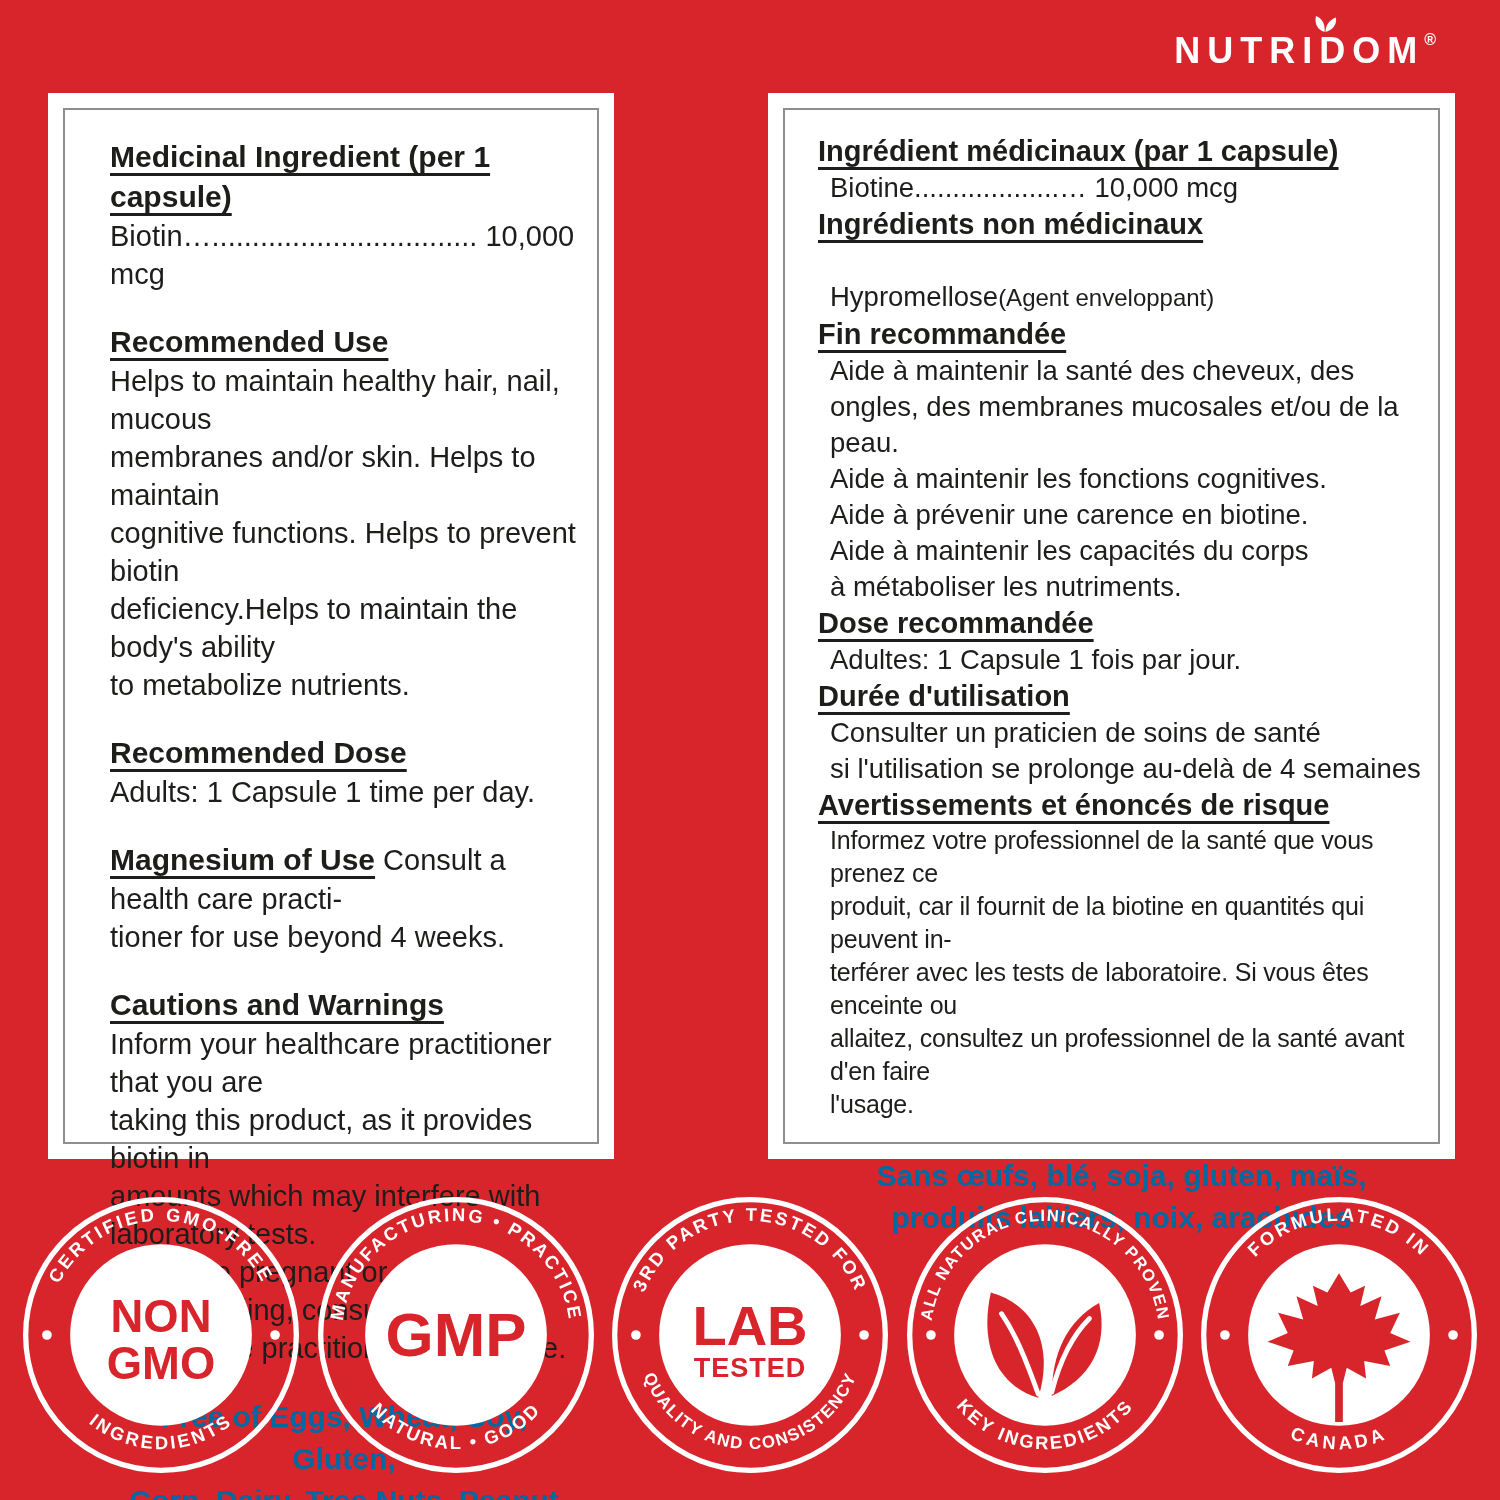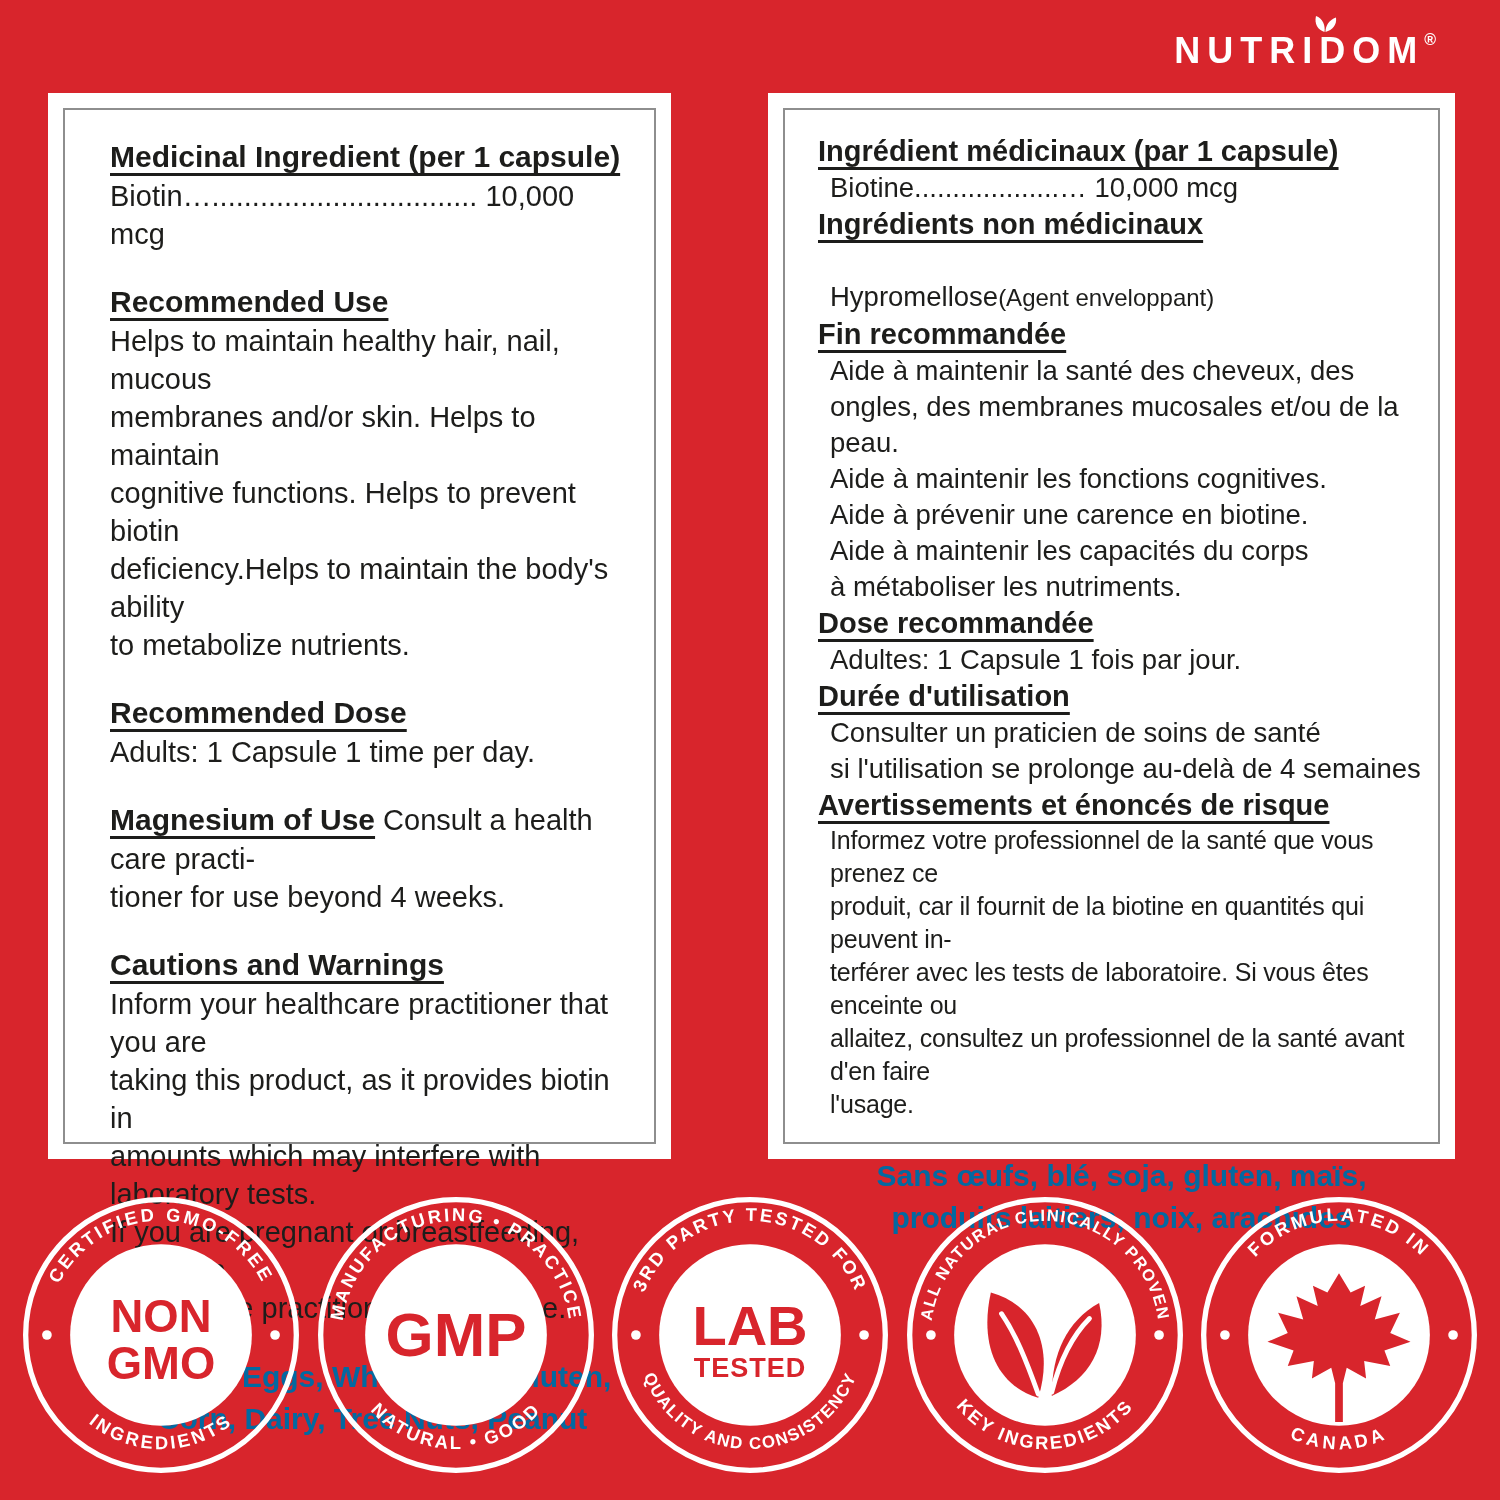--- a/index.html
+++ b/index.html
@@ -9,21 +9,21 @@
     font-family:"Liberation Sans", sans-serif;
   }
   
   .logo{position:absolute;top:30px;right:64px;}
   .logo-inner{position:relative;display:inline-block;}
   .logo-text{font-size:36px;font-weight:bold;color:#fff;letter-spacing:7px;}
   .logo-reg{font-size:16px;font-weight:bold;color:#fff;vertical-align:18px;letter-spacing:0;}
   .sprout{position:absolute;left:136px;top:-17px;width:30px;height:20px;}
   
   .panel{position:absolute;top:93px;height:1066px;background:#fff;}
-  .panel-left{left:48px;width:623px;}
+  .panel-left{left:48px;width:551px;padding-left:15px;}
   .panel-right{left:768px;width:687px;}
   .panel-frame{position:absolute;inset:15px;border:2px solid #8e8e8e;pointer-events:none;}
   .content{position:absolute;top:44px;left:62px;right:36px;}
   .content-right{top:40px;left:50px;right:30px;}
   .h{font-weight:bold;font-size:30px;line-height:40px;
      text-decoration:underline;text-decoration-thickness:3px;text-underline-offset:6px;}
   .hr{font-size:29px;line-height:37px;}
   .body,.val{font-size:29px;line-height:38px;}
   .pre{white-space:pre-line;}
   .paren{font-size:24px;}

